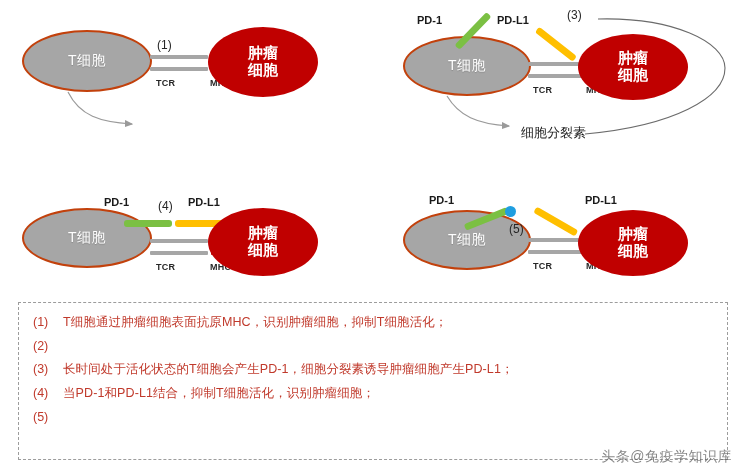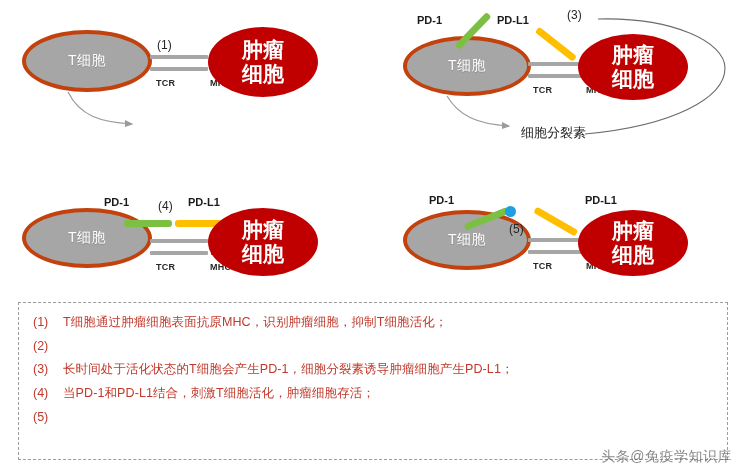--- a/index.html
+++ b/index.html
@@ -16,31 +16,31 @@
   #panel-1 { left:0;   top:0;   width:373px; height:160px; }
   #panel-2 { left:373px;top:0;  width:373px; height:160px; }
   #panel-3 { left:0;   top:180px;width:373px; height:110px; }
   #panel-4 { left:373px;top:180px;width:373px;height:110px; }
 
   
   .tcell {
     position:absolute;
     border-radius:50%;
     background:#a6a6a6;
-    border:4px solid #c2410c;
+    border:2px solid #c2410c;
     display:flex; align-items:center; justify-content:center;
     color:#ffffff; font-size:14px; letter-spacing:.5px;
     text-shadow:0 1px 1px rgba(0,0,0,.18);
   }
   .tumorcell {
     position:absolute;
     border-radius:50%;
     background:#c00000;
     display:flex; align-items:center; justify-content:center;
-    color:#ffffff; font-size:21px; font-weight:700; line-height:1.12;
+    color:#ffffff; font-size:15px; font-weight:700; line-height:1.12;
     text-align:center;
   }
   .tumorcell span { display:block; }
 
   
   .bar { position:absolute; height:4px; border-radius:1px; }
   .bar-tcr { background:#a6a6a6; }
   .bar-mhc { background:#c00000; }
 
   .small-label {
@@ -245,21 +245,21 @@
     </div>
     <div class="legend-row">
       <span class="legend-idx">(2)</span>
     </div>
     <div class="legend-row">
       <span class="legend-idx">(3)</span>
       <span class="legend-txt">长时间处于活化状态的T细胞会产生PD-1，细胞分裂素诱导肿瘤细胞产生PD-L1；</span>
     </div>
     <div class="legend-row">
       <span class="legend-idx">(4)</span>
-      <span class="legend-txt">当PD-1和PD-L1结合，刺激T细胞活化，肿瘤细胞存活；</span>
+      <span class="legend-txt">当PD-1和PD-L1结合，抑制T细胞活化，识别肿瘤细胞；</span>
     </div>
     <div class="legend-row">
       <span class="legend-idx">(5)</span>
     </div>
   </div>
 
   <div id="watermark">头条@免疫学知识库</div>
 
 </div>
 

